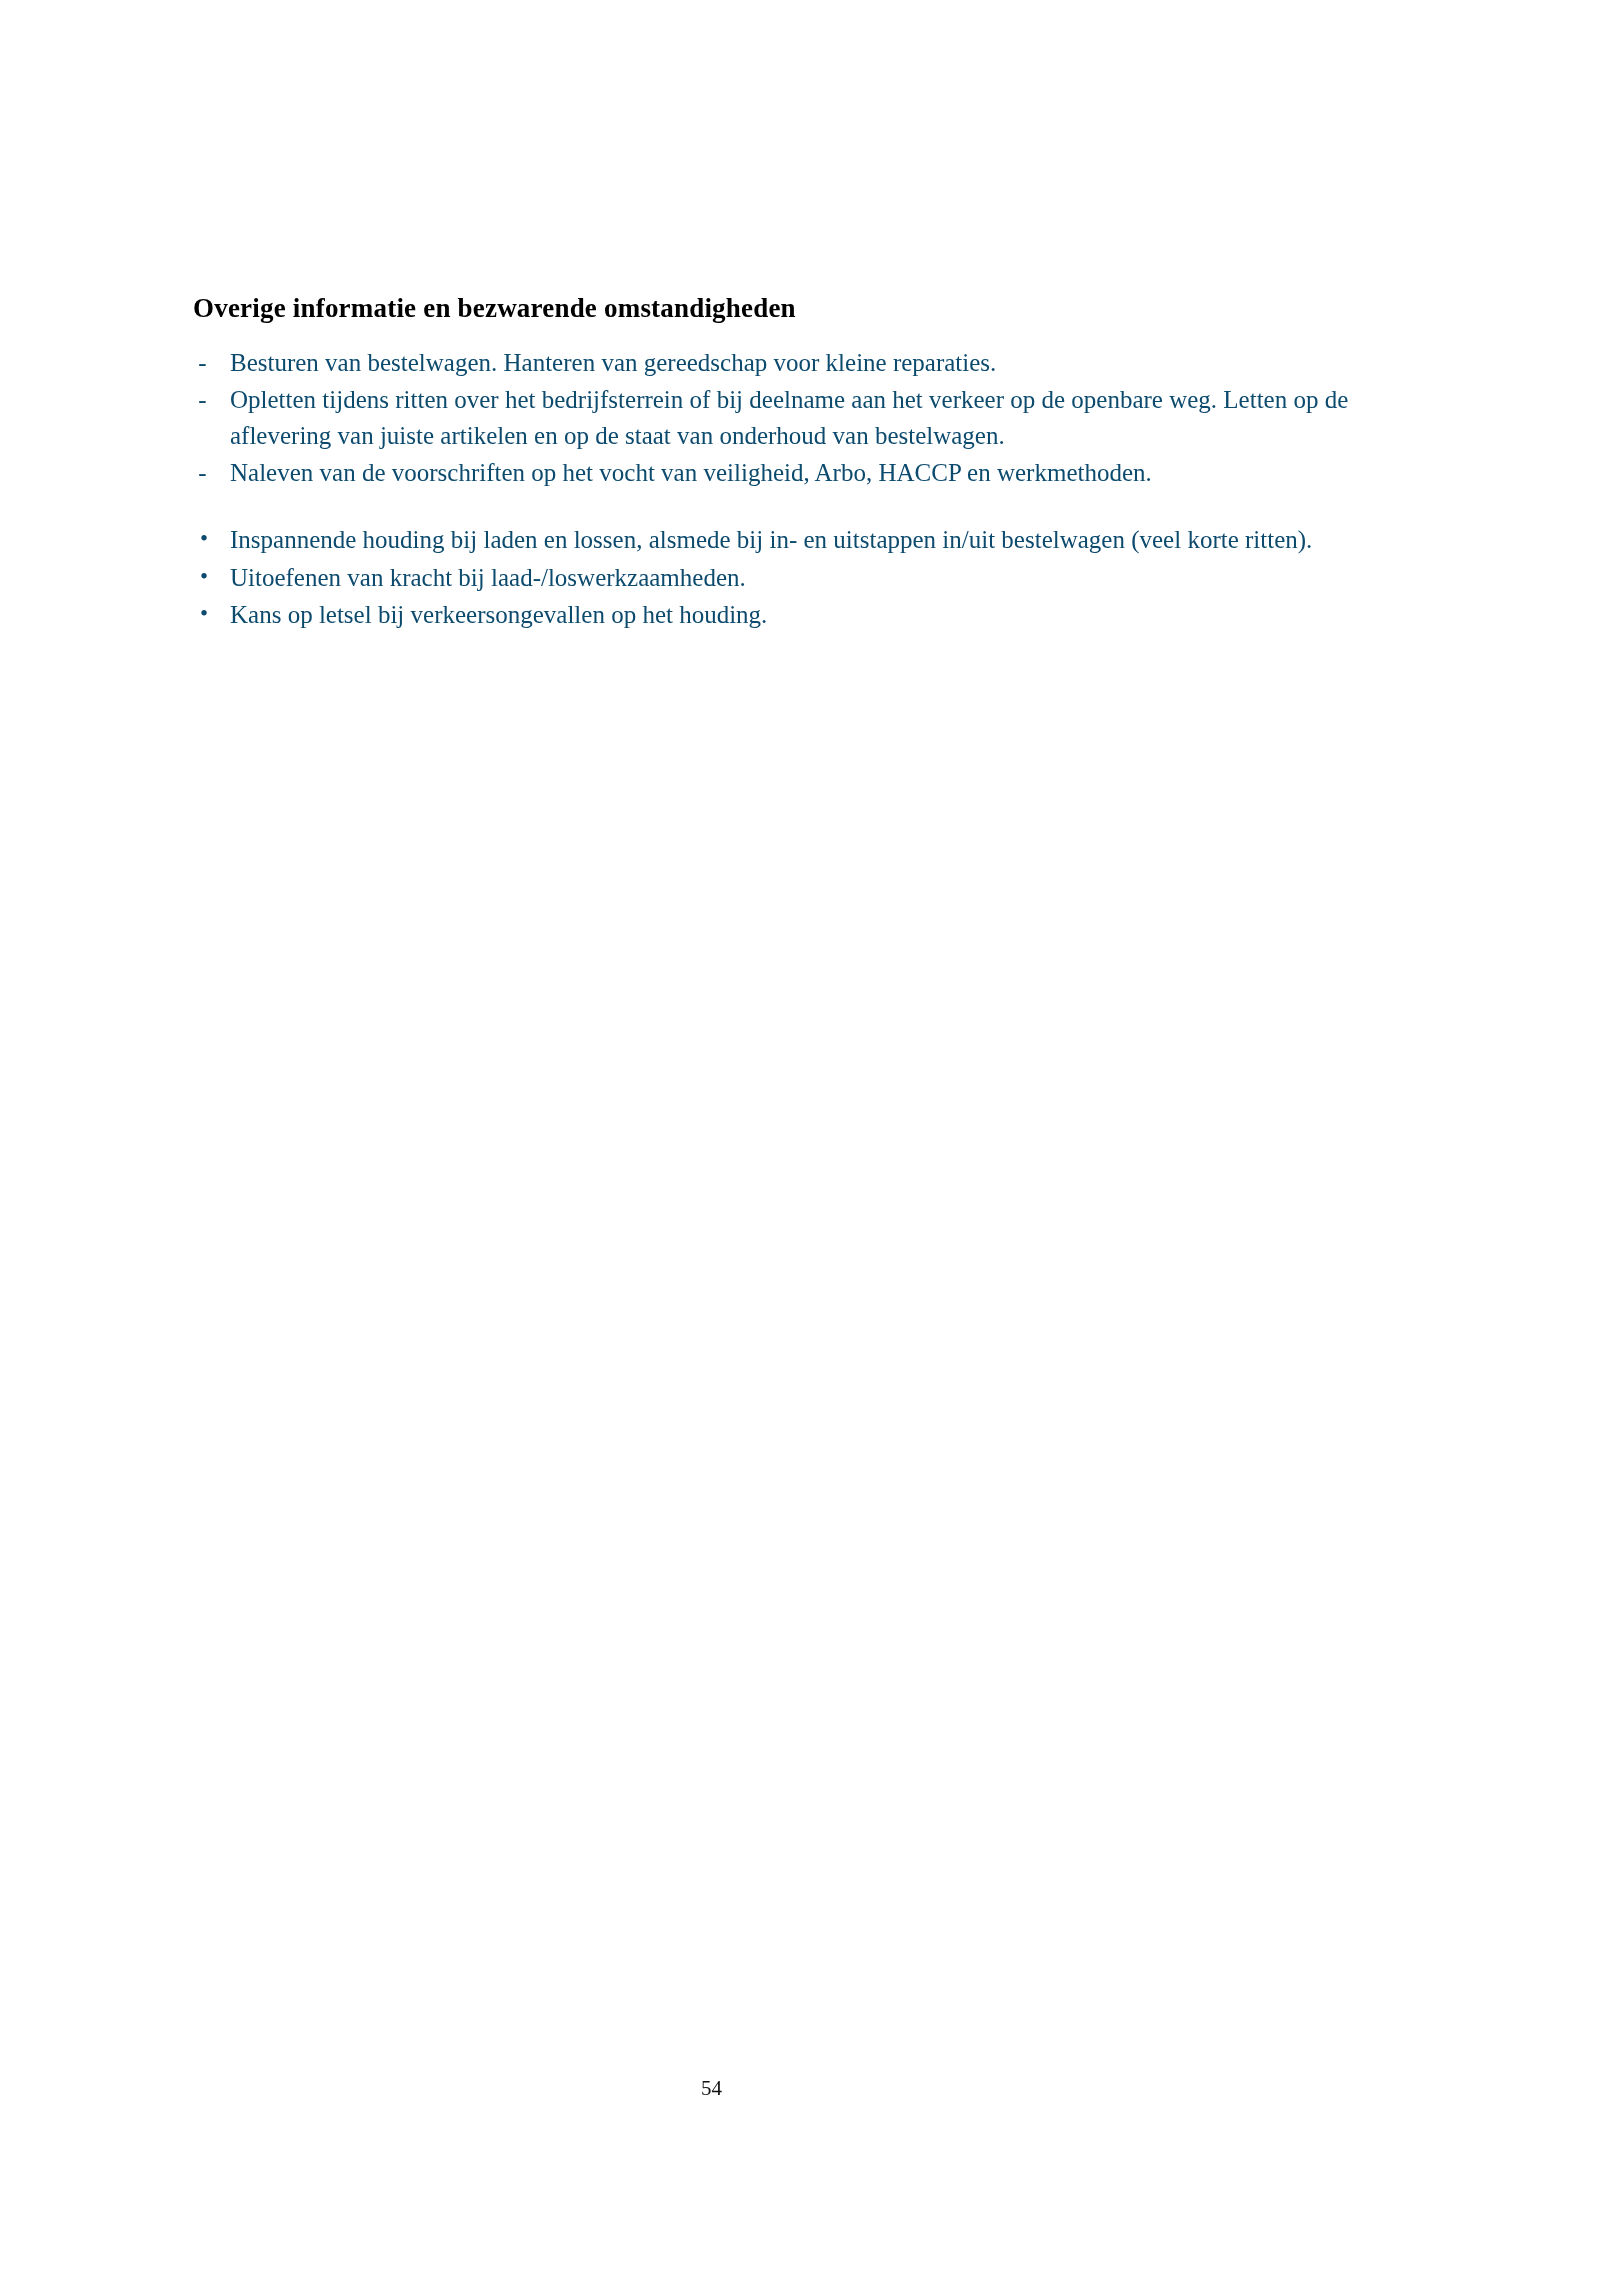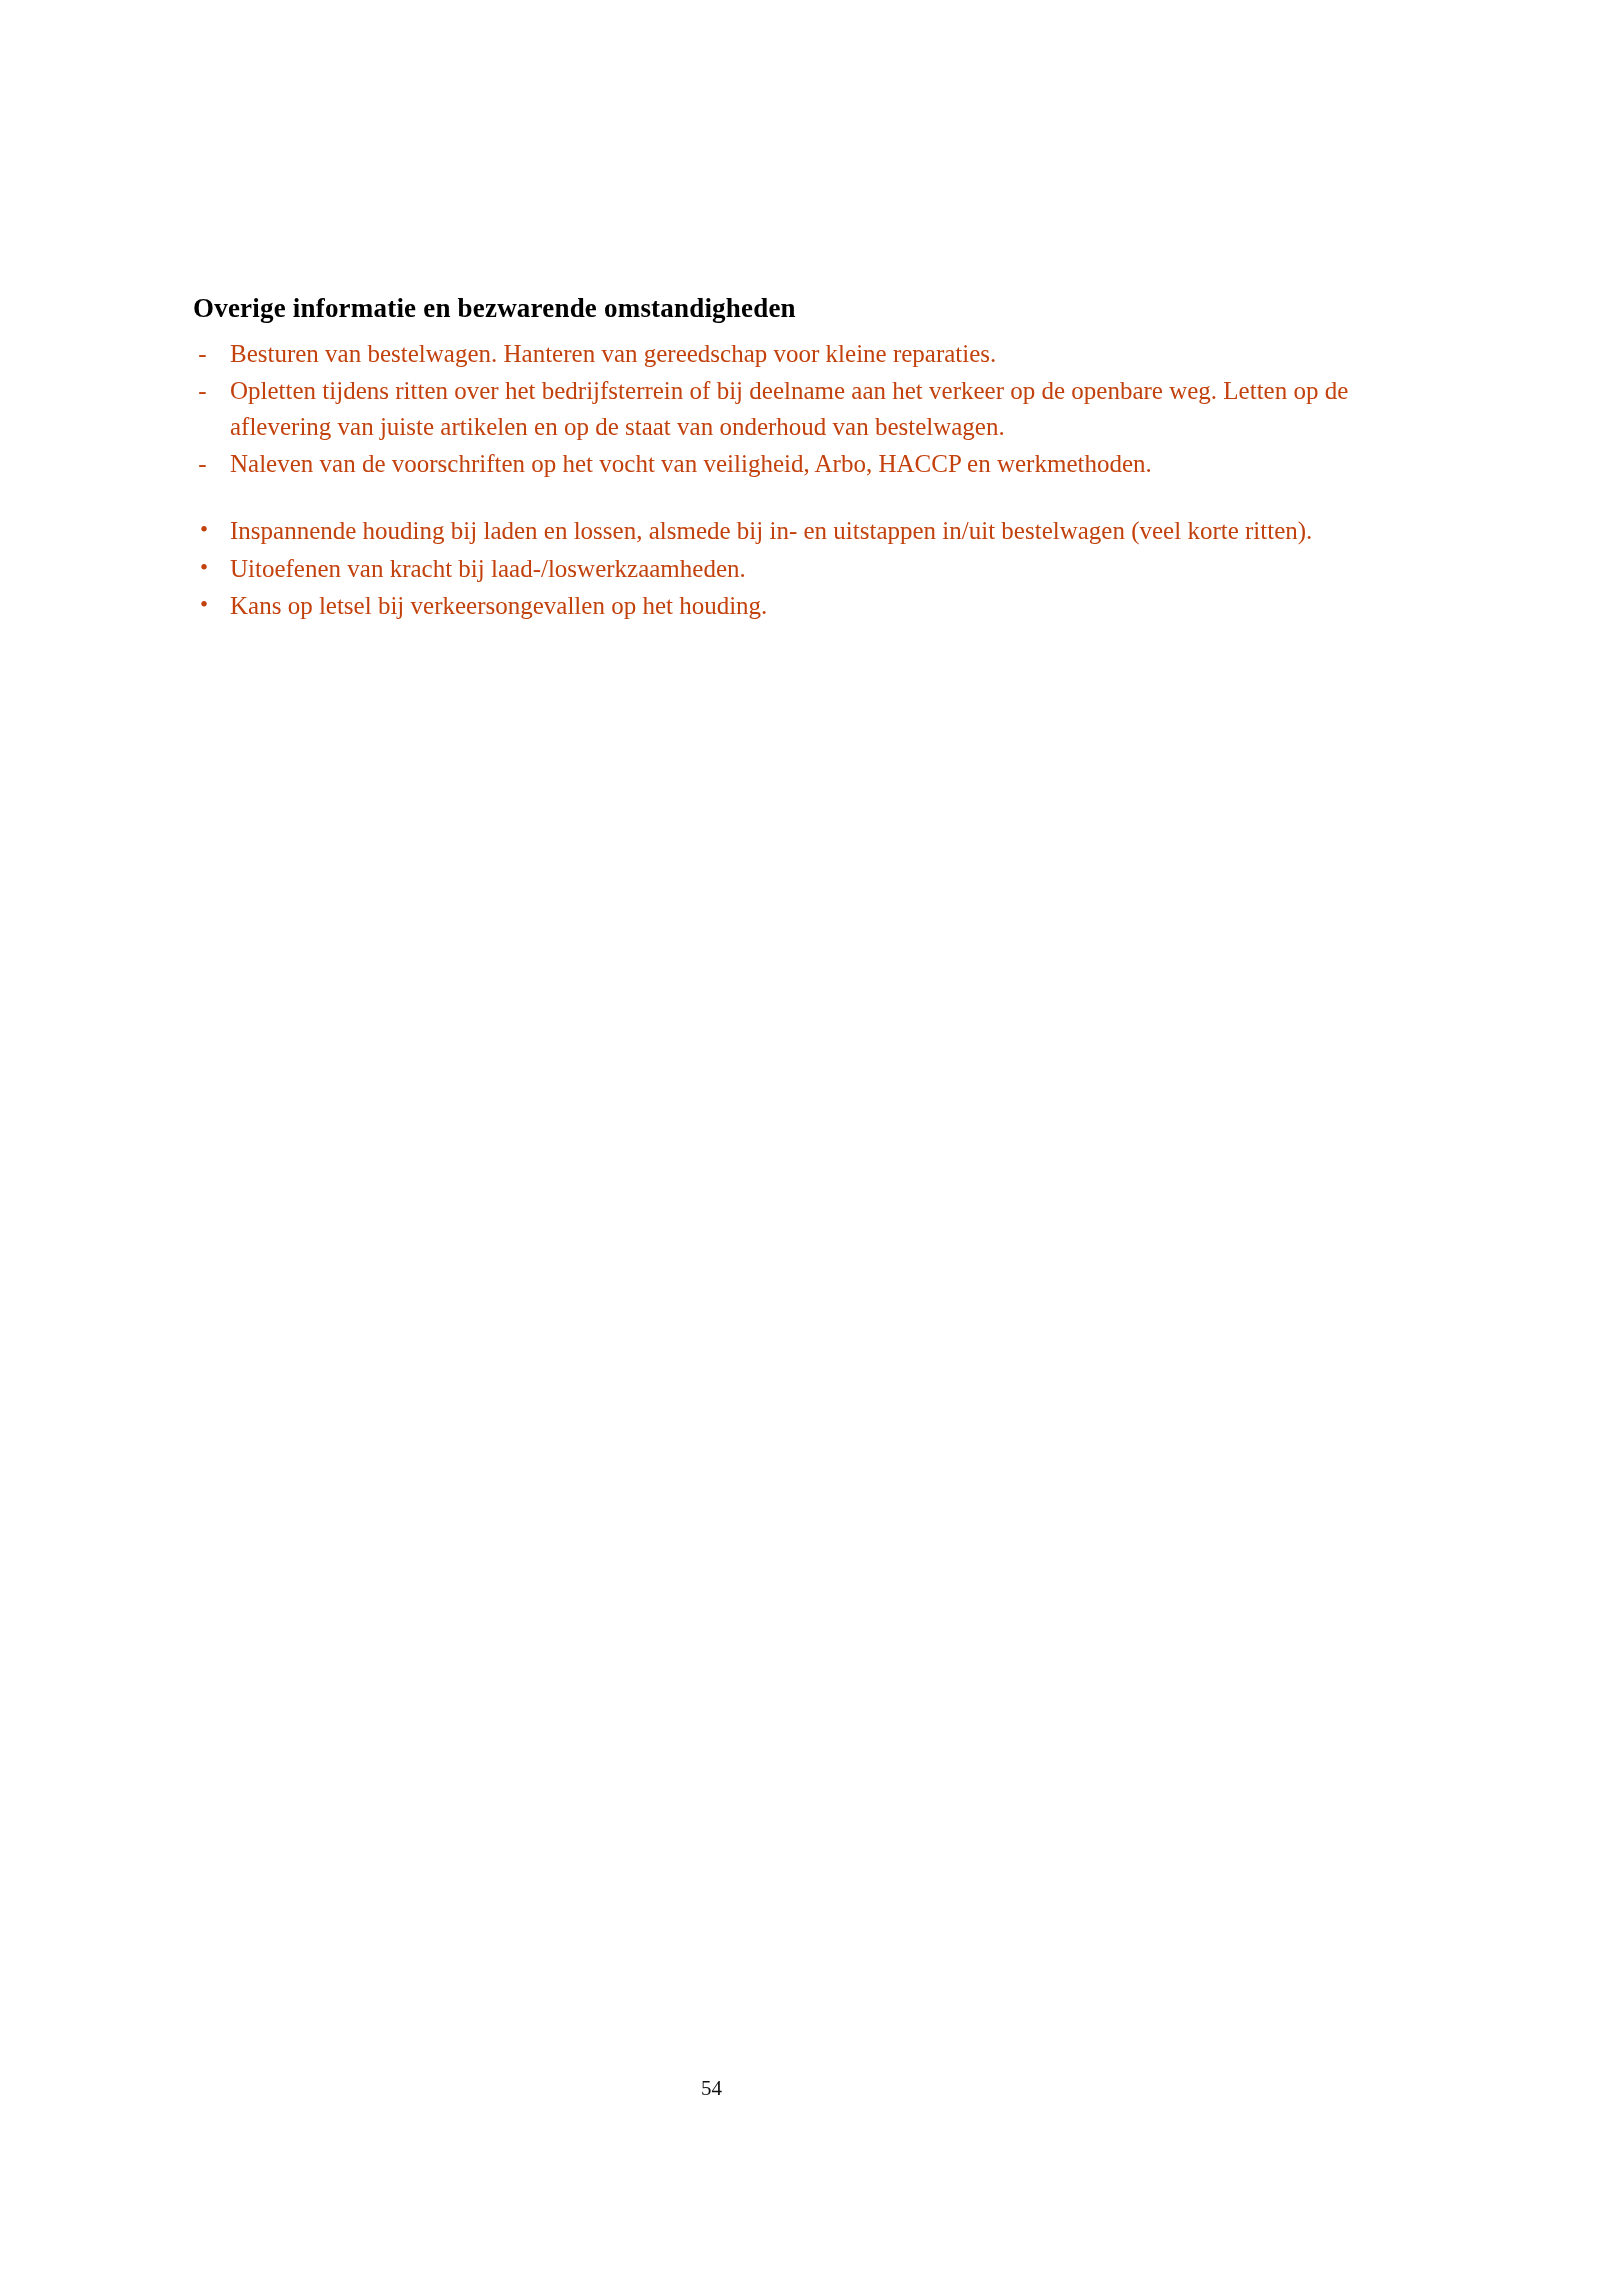--- a/index.html
+++ b/index.html
@@ -26,35 +26,35 @@
   .content {
     position: absolute;
     left: 193px;
     top: 293px;
     width: 1242px;
   }
   .doc-title {
     font-size: 27px;
     font-weight: bold;
     letter-spacing: 0.2px;
-    margin: 0 0 12px 0;
+    margin: 0 0 21px 0;
     color: #000000;
   }
   ul.list {
     list-style: none;
     margin: 0;
     padding: 0;
   }
   ul.list li {
     position: relative;
     font-size: 25px;
     line-height: 1.42;
     padding-left: 37px;
     margin: 0 0 1.8px 0;
-    color: #c2410c;
+    color: #0c4a6e;
     text-align: left;
   }
   ul.dash-list li::before {
     content: "-";
     position: absolute;
     left: 5.3px;
     top: 0;
     font-size: 25px;
     line-height: 1.42;
   }

